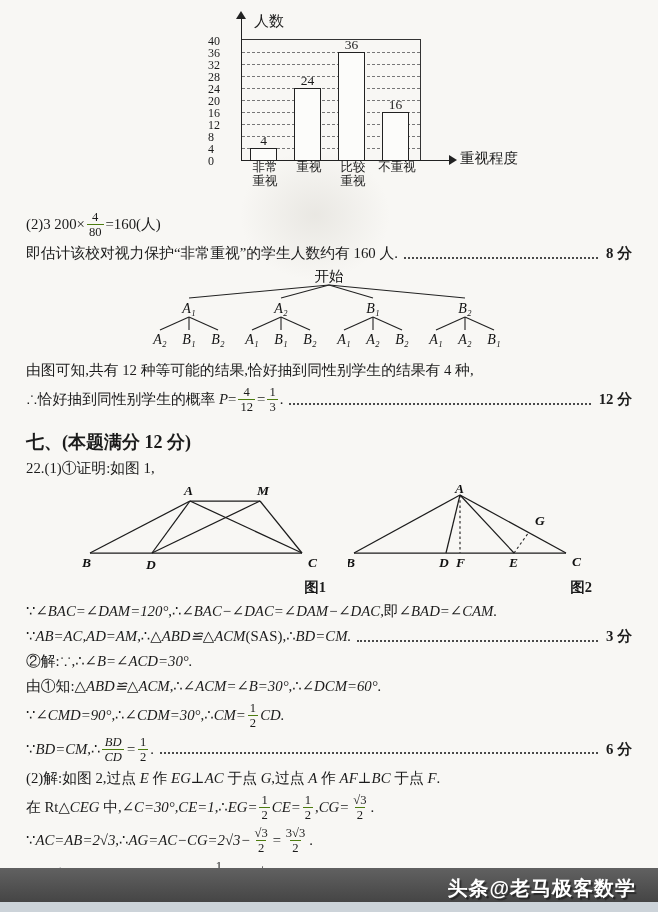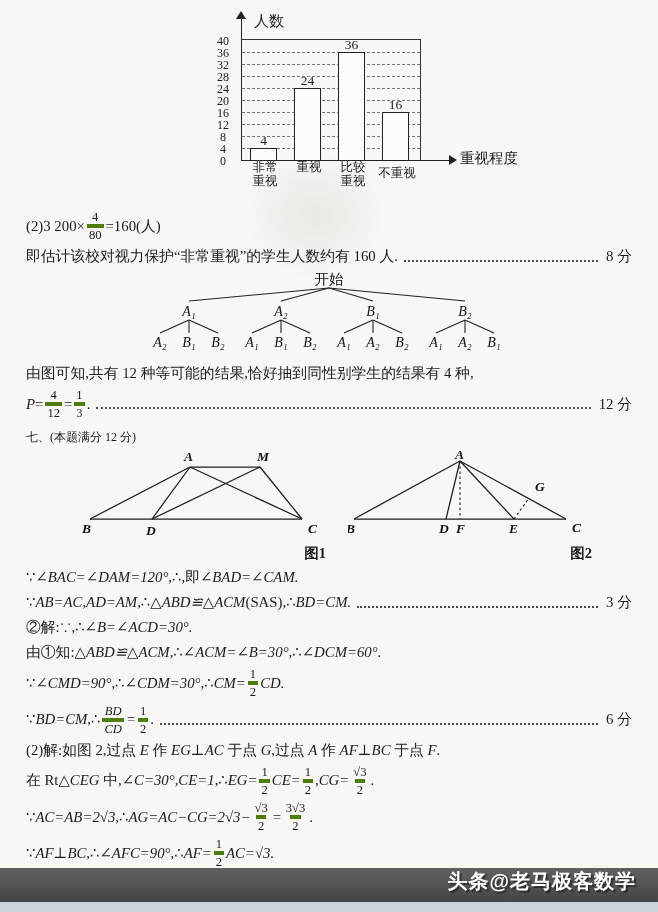--- a/index.html
+++ b/index.html
@@ -8,41 +8,41 @@
        font-family:"Liberation Serif","DejaVu Serif",serif;}
   #doc{padding:10px 26px 0 26px;position:relative;z-index:2;}
 
   
   .line{display:flex;align-items:center;margin:4px 0;font-size:14.8px;line-height:1.42;}
   .line .t{white-space:pre-wrap;}
   .line .m{font-style:italic;white-space:pre-wrap;}
   .frac{display:inline-flex;flex-direction:column;align-items:center;
         font-size:12.6px;line-height:1.12;margin:0 2px;}
   .frac .num{padding:0 2px;}
-  .frac .den{border-top:4px solid #4d7c0f;padding:0 2px;}
+  .frac .den{border-top:1px solid #4d7c0f;padding:0 2px;}
   .frac.it{font-style:italic;text-align:right;}
   .leader{flex:1;min-width:30px;border-bottom:2px dotted #4a4a4a;height:2px;
           margin:0 8px 0 6px;transform:translateY(3px);}
-  .score{white-space:nowrap;}
-  .sec-header{font-weight:normal;font-size:12px;margin:9px 0 3px;}
+  .score{white-space:nowrap;font-weight:bold;}
+  .sec-header{font-weight:bold;font-size:18px;margin:16px 0 3px;}
 
   
   .chart{position:relative;width:450px;height:188px;margin:8px 0 4px 174px;font-family:"Liberation Serif","DejaVu Serif",serif;}
   .plot{position:absolute;left:42px;bottom:46px;width:178px;height:120px;
         border-top:1.3px solid #333;border-right:1.3px solid #333;}
   .grid{position:absolute;left:0;width:178px;height:0;border-top:1.2px dashed #777;}
   .yaxisline{position:absolute;left:40.6px;bottom:46px;width:1.6px;height:142px;background:#222;}
   .yarrow{position:absolute;left:36.4px;bottom:187px;width:0;height:0;
           border-left:5px solid transparent;border-right:5px solid transparent;border-bottom:8px solid #222;}
   .xaxisline{position:absolute;left:41px;bottom:44.8px;width:210px;height:1.6px;background:#222;}
   .xarrow{position:absolute;left:249px;bottom:41.1px;width:0;height:0;
           border-top:5px solid transparent;border-bottom:5px solid transparent;border-left:8px solid #222;}
   .ylab{position:absolute;left:54px;top:-6px;font-size:15px;text-align:center;}
   .xlab{position:absolute;left:260px;bottom:38px;font-size:14.5px;}
-  .ytick{position:absolute;left:8px;width:30px;text-align:center;font-size:12px;line-height:11px;}
+  .ytick{position:absolute;left:8px;width:30px;text-align:left;font-size:12px;line-height:11px;}
   .bar{position:absolute;bottom:0;width:27px;background:#fcfcfa;
        border:1.4px solid #222;border-bottom:none;box-sizing:border-box;}
   .vlabel{position:absolute;width:41px;text-align:center;font-size:13.5px;line-height:14px;}
   .clabel{position:absolute;top:142px;width:44px;text-align:center;font-size:12.5px;line-height:1.12;}
 
   
   .treewrap{width:404px;margin:2px auto 2px auto;}
   .tree-svg text{font-family:"Liberation Serif","DejaVu Serif",serif;fill:#111;}
   .troot{font-size:14.5px;}
   .tnode{font-size:14px;font-style:italic;}
@@ -50,21 +50,21 @@
   
   .figrow{display:flex;gap:22px;margin:2px 0 0 56px;}
   .figwrap{width:244px;}
   .figcap{text-align:right;font-weight:bold;font-size:14.5px;margin-top:-3px;}
   .flabel{font-family:"Liberation Serif","DejaVu Serif",serif;
           font-style:italic;font-weight:600;font-size:13.5px;fill:#111;}
 
   
   .footer{position:absolute;left:0;right:0;bottom:10px;height:34px;z-index:5;
           background:linear-gradient(180deg,#616161,#454545);
-          display:flex;align-items:flex-start;justify-content:flex-end;padding-right:22px;}
+          display:flex;align-items:flex-end;justify-content:flex-end;padding-right:22px;}
   .footer span{color:#fff;font-family:"Liberation Sans","DejaVu Sans",sans-serif;
                font-weight:bold;font-size:20px;letter-spacing:1px;
                text-shadow:2px 2px 1px rgba(0,0,0,0.45);}
   .footer-strip{position:absolute;left:0;right:0;bottom:0;height:10px;background:#ccd3d9;z-index:5;}
   .artifact{position:absolute;left:240px;top:150px;width:150px;height:130px;border-radius:50%;
             background:radial-gradient(closest-side,rgba(175,170,158,0.20),rgba(175,170,158,0));z-index:1;}
 </style>
 </head>
 <body>
 
@@ -83,21 +83,21 @@
         <div class="ytick" style="bottom: 87px;">16</div>
         <div class="ytick" style="bottom: 99px;">20</div>
         <div class="ytick" style="bottom: 111px;">24</div>
         <div class="ytick" style="bottom: 123px; font-family: Liberation Serif, serif;">28</div>
         <div class="ytick" style="bottom: 135px;">32</div>
         <div class="ytick" style="bottom: 147px;">36</div>
         <div class="ytick" style="bottom: 159px;">40</div>
         <div class="clabel" style="left: 43px;">非常<br>重视</div>
         <div class="clabel" style="left: 87px;">重视</div>
         <div class="clabel" style="left: 131px;">比较<br>重视</div>
-        <div class="clabel" style="left: 175px; margin-top: 6px;">不重视</div>
+        <div class="clabel" style="left: 175px;">不重视</div>
         <div class="plot">
           <div class="grid" style="bottom: 11px;"></div>
           <div class="grid" style="bottom: 23px;"></div>
           <div class="grid" style="bottom: 35px;"></div>
           <div class="grid" style="bottom: 47px;"></div>
           <div class="grid" style="bottom: 59px;"></div>
           <div class="grid" style="bottom: 71px;"></div>
           <div class="grid" style="bottom: 83px;"></div>
           <div class="grid" style="bottom: 95px;"></div>
           <div class="grid" style="bottom: 107px;"></div>
@@ -158,36 +158,40 @@
           <text x="309" y="76" text-anchor="middle" class="tnode">A₁</text>
           <line x1="338" y1="49" x2="338" y2="62" stroke="#222" stroke-width="1.1"></line>
           <text x="338" y="76" text-anchor="middle" class="tnode">A₂</text>
           <line x1="338" y1="49" x2="367" y2="62" stroke="#222" stroke-width="1.1"></line>
           <text x="367" y="76" text-anchor="middle" class="tnode">B₁</text>
         </svg></div>
       <div class="line">
         <span class="t">由图可知,共有 12 种等可能的结果,恰好抽到同性别学生的结果有 4 种,</span>
       </div>
       <div class="line">
+        <span class="t">∴恰好抽到同性别学生的概率 </span>
         <span class="m">P</span>
         <span class="t">=</span>
         <span class="frac">
           <span class="num">4</span>
           <span class="den">12</span>
         </span>
         <span class="t">=</span>
         <span class="frac">
           <span class="num">1</span>
           <span class="den">3</span>
         </span>
         <span class="t">.</span>
         <span class="leader"></span>
         <span class="score">12 分</span>
       </div>
       <div class="sec-header">七、(本题满分 12 分)</div>
+      <div class="line">
+        <span class="t">22.(1)①证明:如图 1,</span>
+      </div>
       <div class="figrow">
         <div class="figwrap"><svg width="244" height="94" viewBox="0 0 244 94">
             <line x1="8" y1="70" x2="220" y2="70" stroke="#1c1c1c" stroke-width="1.25"></line>
             <line x1="8" y1="70" x2="108" y2="18" stroke="#1c1c1c" stroke-width="1.25"></line>
             <line x1="108" y1="18" x2="70" y2="70" stroke="#1c1c1c" stroke-width="1.25"></line>
             <line x1="108" y1="18" x2="220" y2="70" stroke="#1c1c1c" stroke-width="1.25"></line>
             <line x1="108" y1="18" x2="178" y2="18" stroke="#1c1c1c" stroke-width="1.25"></line>
             <line x1="70" y1="70" x2="178" y2="18" stroke="#1c1c1c" stroke-width="1.25"></line>
             <line x1="178" y1="18" x2="220" y2="70" stroke="#1c1c1c" stroke-width="1.25"></line>
             <text x="0" y="84" class="flabel">B</text>
@@ -210,20 +214,21 @@
             <text x="161" y="84" class="flabel">E</text>
             <text x="224" y="83" class="flabel">C</text>
             <text x="107" y="10" class="flabel">A</text>
             <text x="187" y="42" class="flabel">G</text>
           </svg><div class="figcap">图2</div></div>
       </div>
       <div class="line">
         <span class="t">∵</span>
         <span class="m">∠BAC=∠DAM=120°</span>
         <span class="t">,∴</span>
+        <span class="m">∠BAC−∠DAC=∠DAM−∠DAC</span>
         <span class="t">,即</span>
         <span class="m">∠BAD=∠CAM.</span>
       </div>
       <div class="line">
         <span class="t">∵</span>
         <span class="m">AB=AC,AD=AM</span>
         <span class="t">,∴</span>
         <span class="m">△ABD≌△ACM</span>
         <span class="t">(SAS),∴</span>
         <span class="m">BD=CM.</span>

